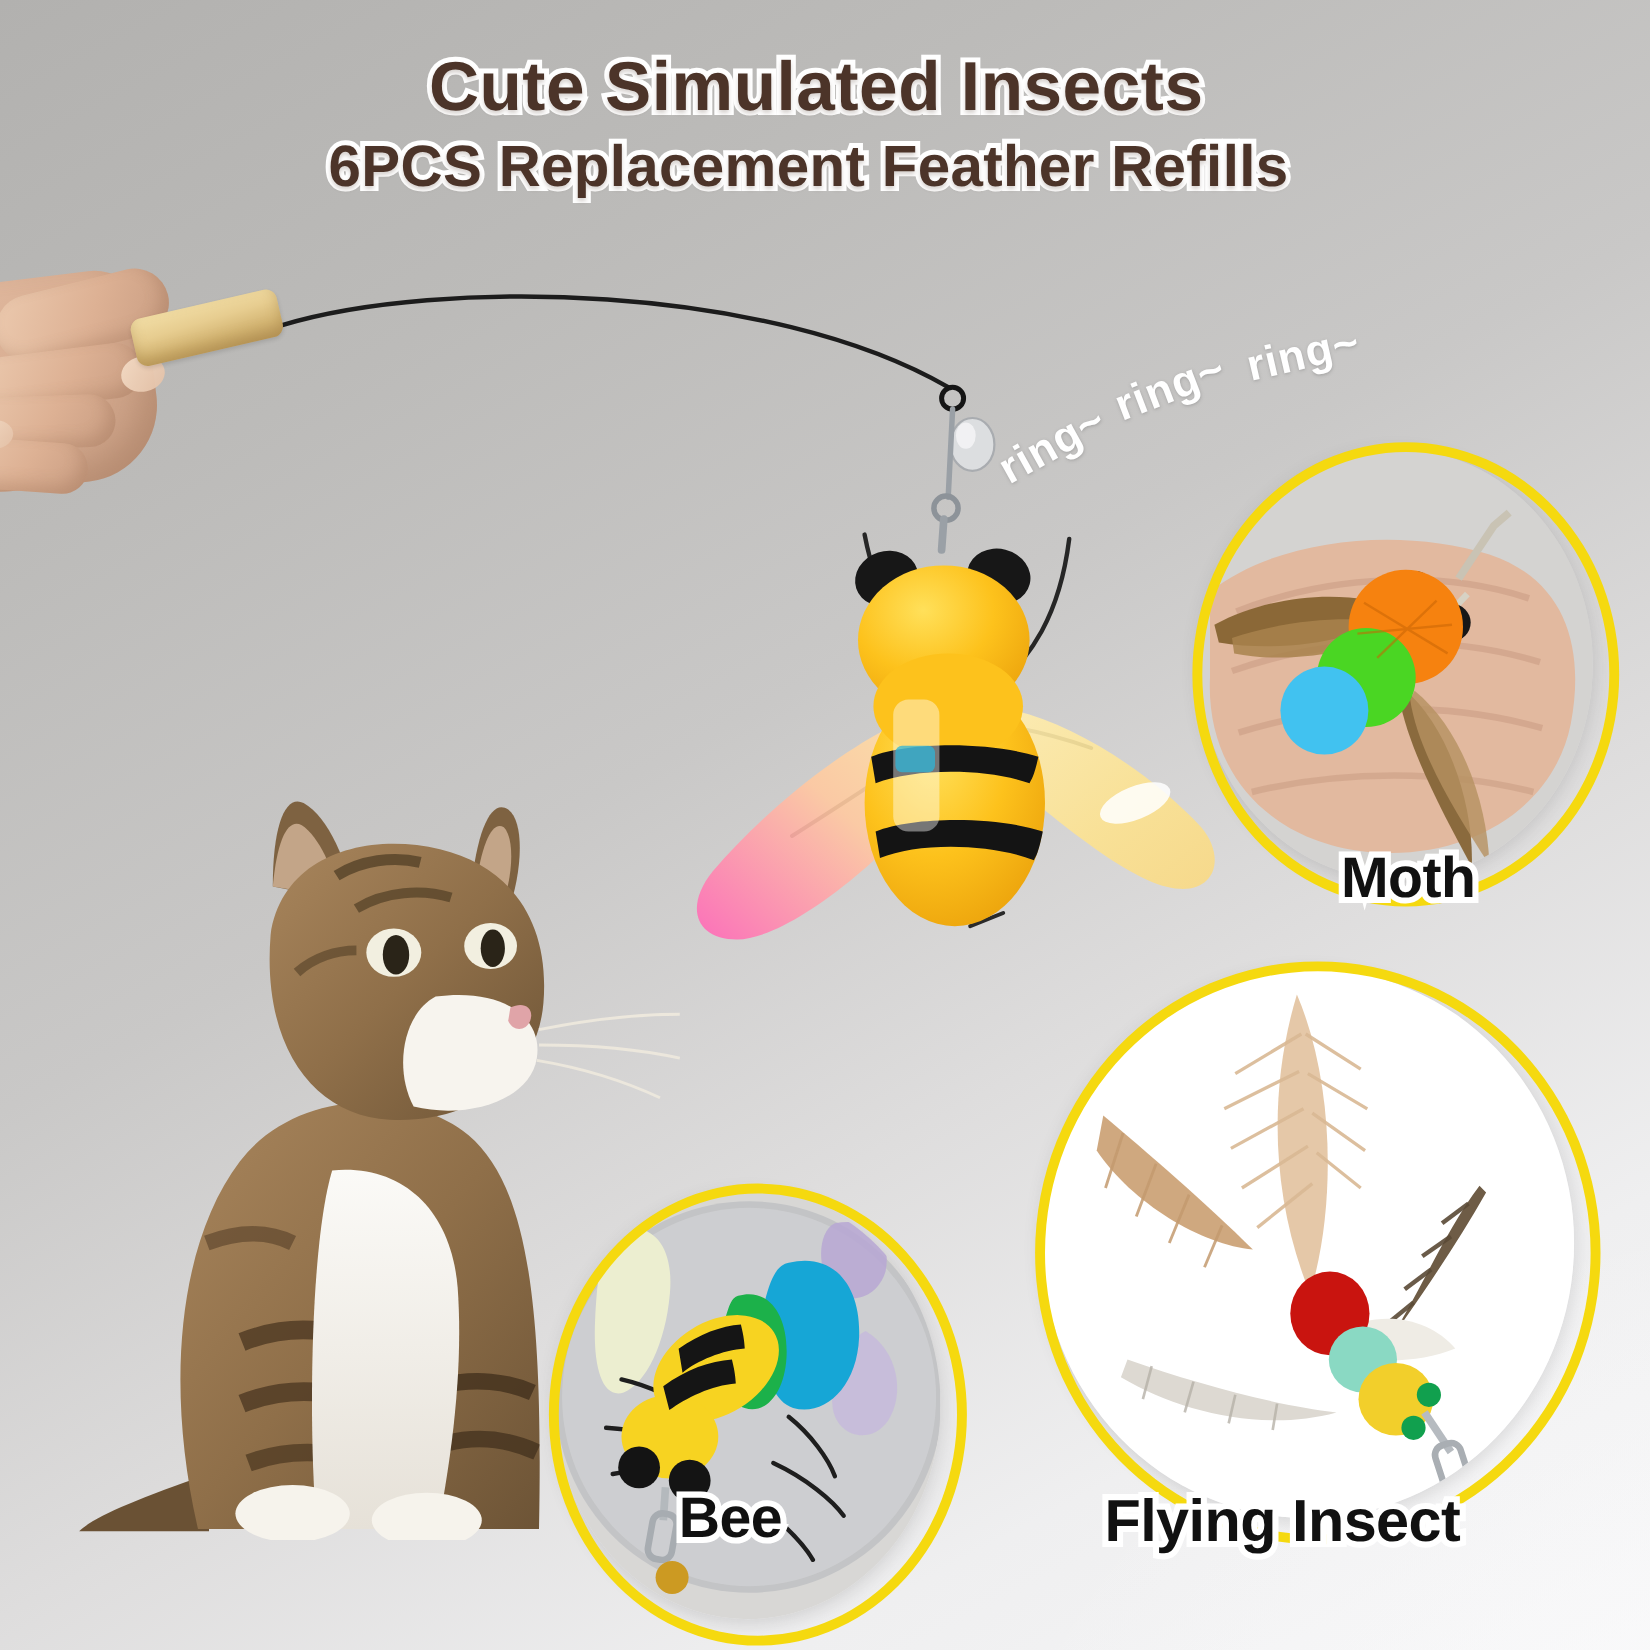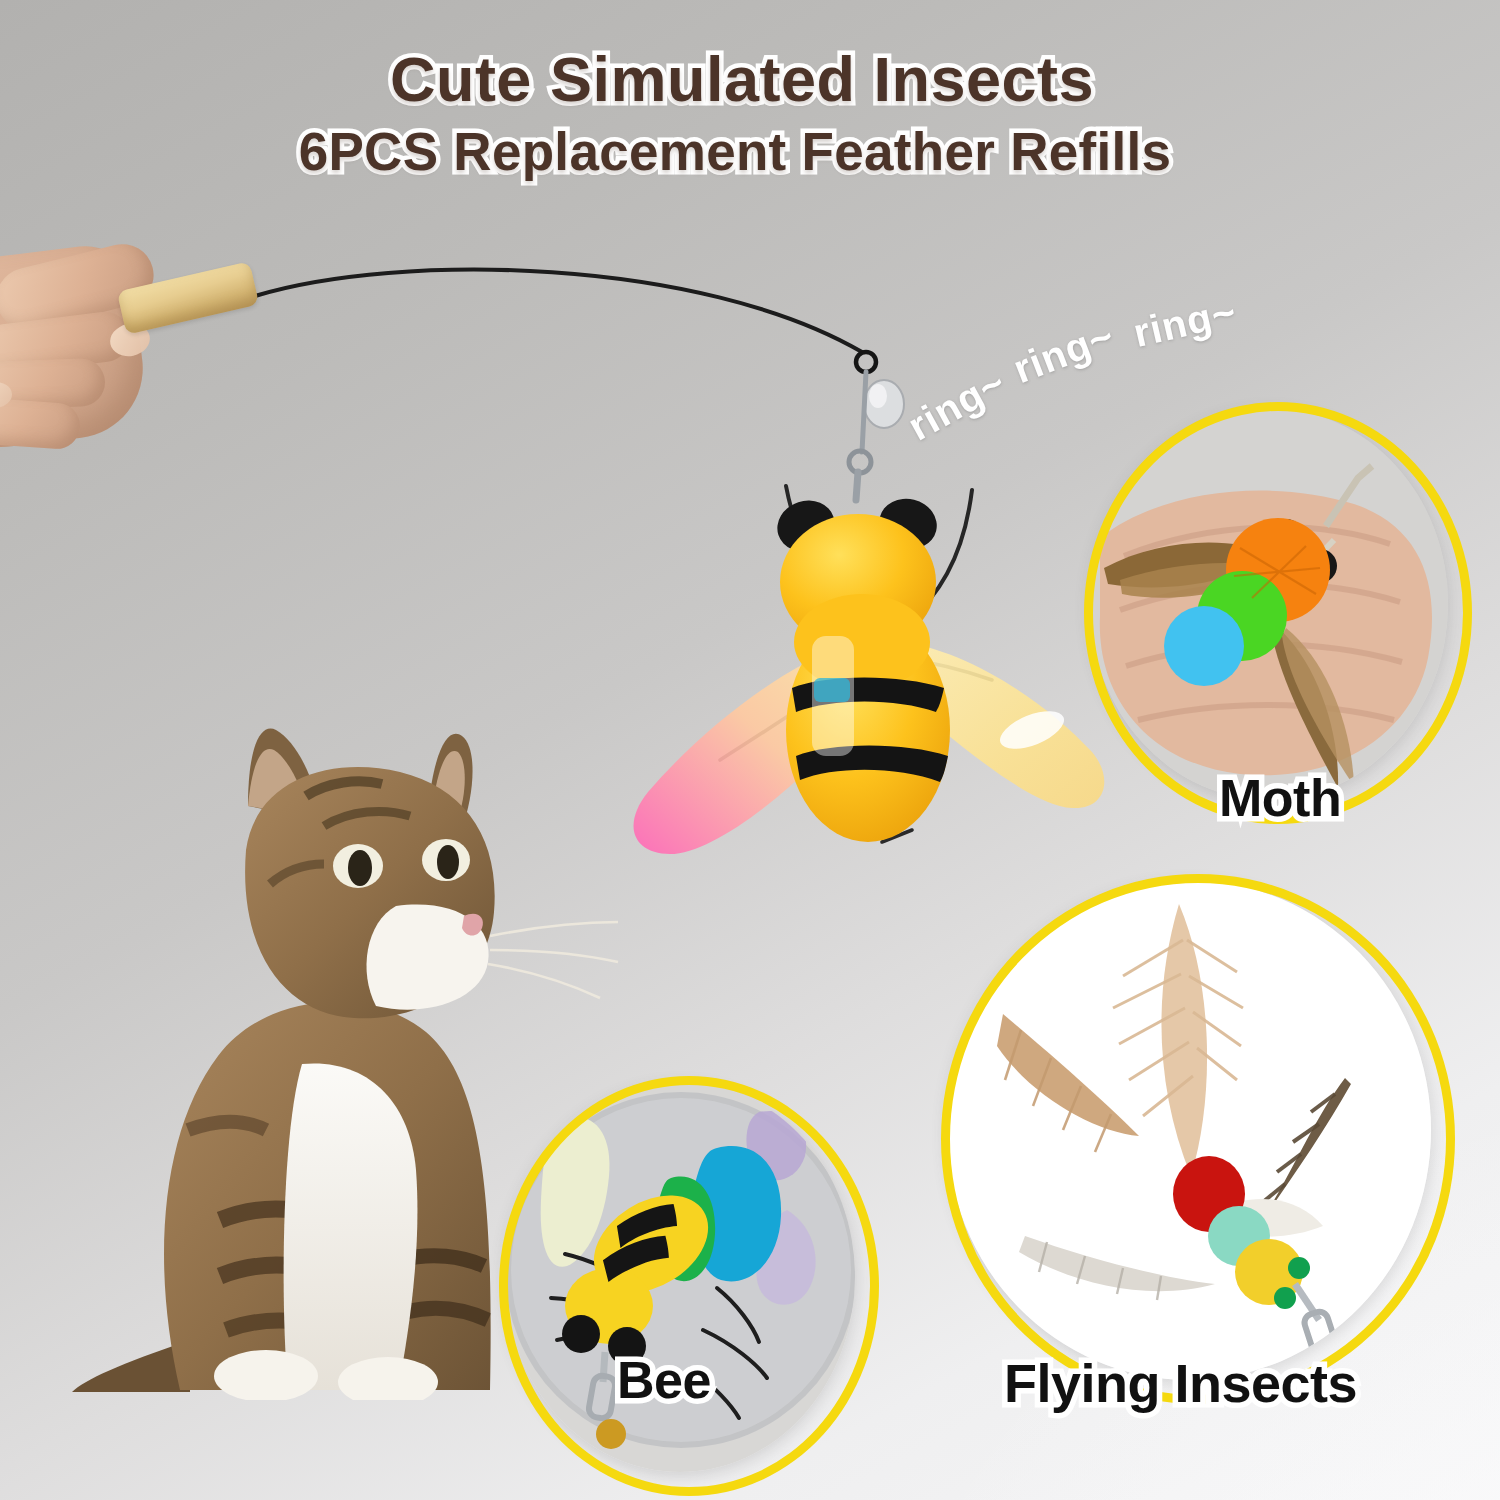--- a/index.html
+++ b/index.html
@@ -329,21 +329,21 @@
       <ellipse cx="322" cy="392" rx="34" ry="33" fill="#f2cf2b"></ellipse>
 
       <circle cx="352" cy="388" r="11" fill="#11a04e"></circle>
       <circle cx="338" cy="418" r="11" fill="#11a04e"></circle>
 
       <path d="M 348 404 L 372 440" stroke="#b6bbc0" stroke-width="7" fill="none"></path>
       <rect x="362" y="432" width="24" height="48" rx="9" fill="none" stroke="#a9aeb3" stroke-width="6" transform="rotate(-18 374 456)"></rect>
     </svg>
   </div>
   <div class="inset-ring ring-fly"></div>
-  <div class="cap cap-fly">Flying Insects</div>
+  <div class="cap cap-fly">Flying Insect</div>
 
   <div class="inset inset-bee">
     <svg viewBox="0 0 350 390" width="350" height="390">
       <rect width="350" height="390" fill="#d8d7d5"></rect>
 
       <ellipse cx="176" cy="188" rx="176" ry="178" fill="#c3c4c6"></ellipse>
       <ellipse cx="176" cy="188" rx="170" ry="172" fill="#cfd0d2" opacity=".85"></ellipse>
 
       <path d="M 254 30 C 288 24 306 44 300 74 C 292 100 264 106 250 88 C 238 70 238 38 254 30 Z" fill="#b7a7d4" opacity=".85"></path>
       <path d="M 282 128 C 312 146 318 186 302 210 C 286 232 256 224 252 198 C 248 168 262 138 282 128 Z" fill="#c6b9dc" opacity=".8"></path>

